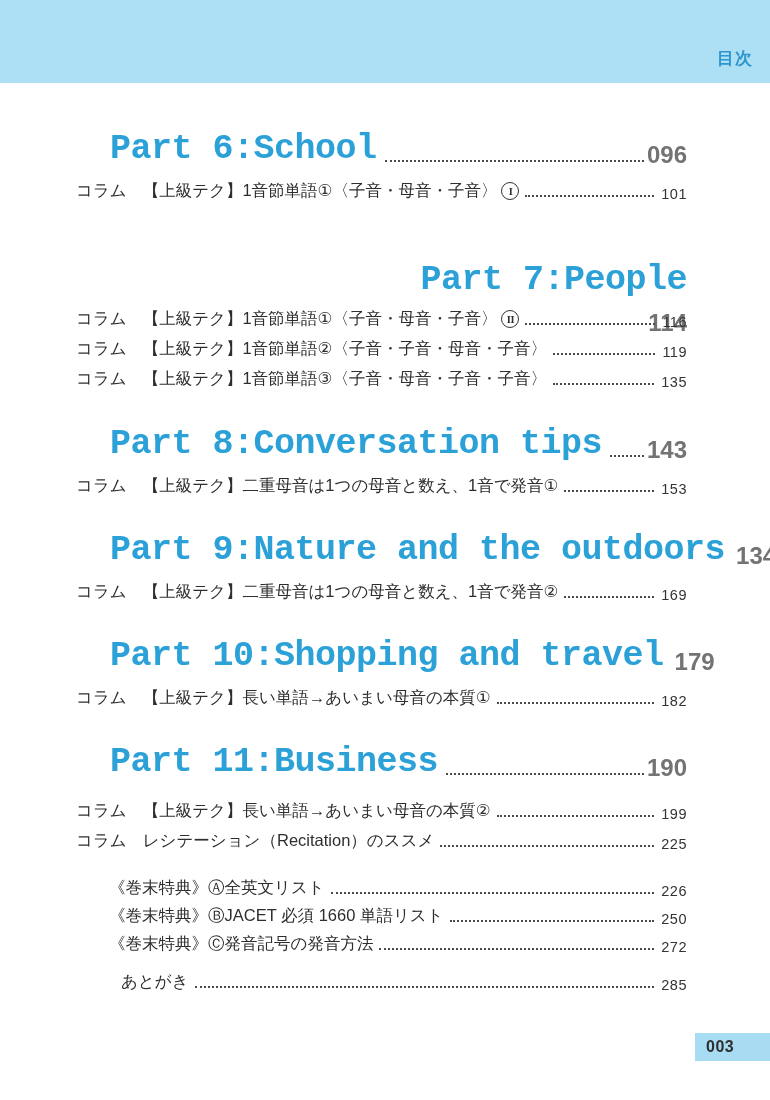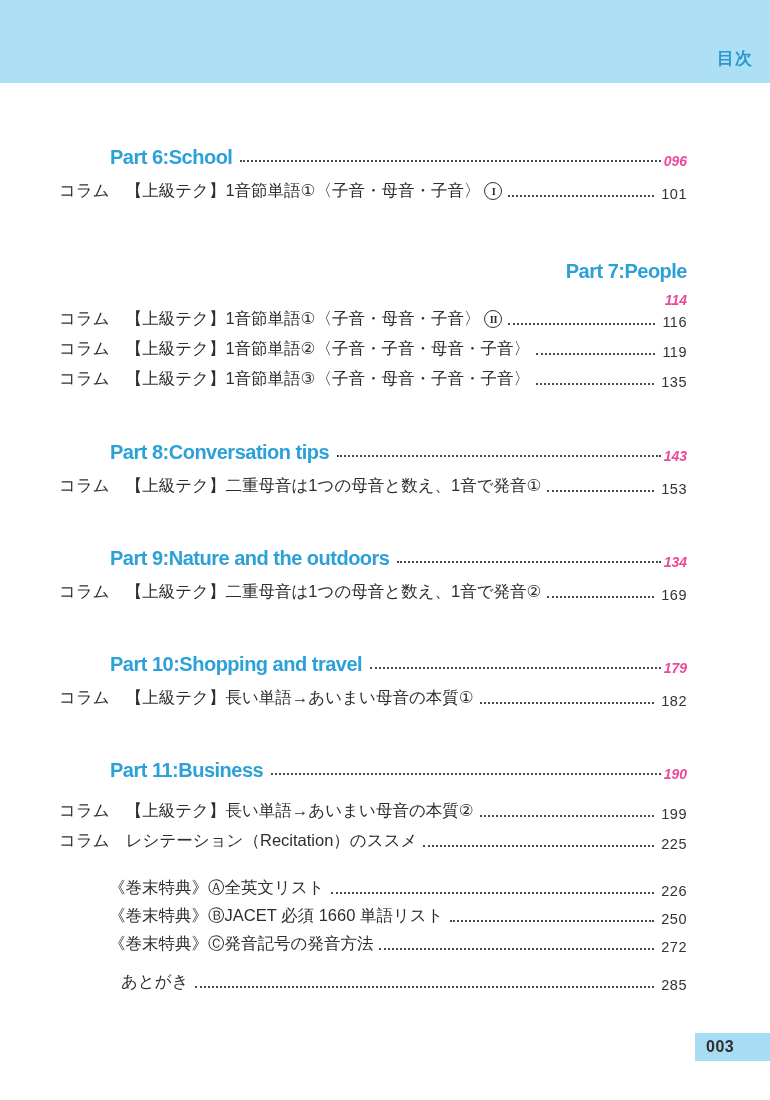--- a/index.html
+++ b/index.html
@@ -30,40 +30,40 @@
     display:flex;
     align-items:flex-end;
     margin-right:83px;
     white-space:nowrap;
   }
   .head-row{
     margin-left:110px;
     height:36px;
   }
   .head-title{
-    font-size:20px;
+    font-size:35px;
     font-weight:bold;
     color:#2ba1d8;
     letter-spacing:-0.5px;
+    font-family:Liberation Mono, monospace;
   }
   .head-page{
-    font-size:14px;
-    font-weight:bold;
-    color:#ec4899;
-    font-style:italic;
+    font-size:24px;
+    font-weight:bold;
+    color:#737373;
   }
   .dots{
     flex:1;
     border-bottom:2px dotted #4a4a4a;
   }
   .head-dots{
     margin:0 3px 7px 8px;
   }
   .item-row{
-    margin-left:59px;
+    margin-left:76px;
     height:24px;
     font-size:16.5px;
     color:#2e2e2e;
   }
   .item-prefix{margin-right:16px;font-weight:500;}
   .item-label{font-weight:500;}
   .item-dots{margin:0 7px 5px 6px;}
   .item-page{font-size:14.5px;color:#333333;letter-spacing:0.5px;}
   .circle-roman{
     display:inline-flex;

